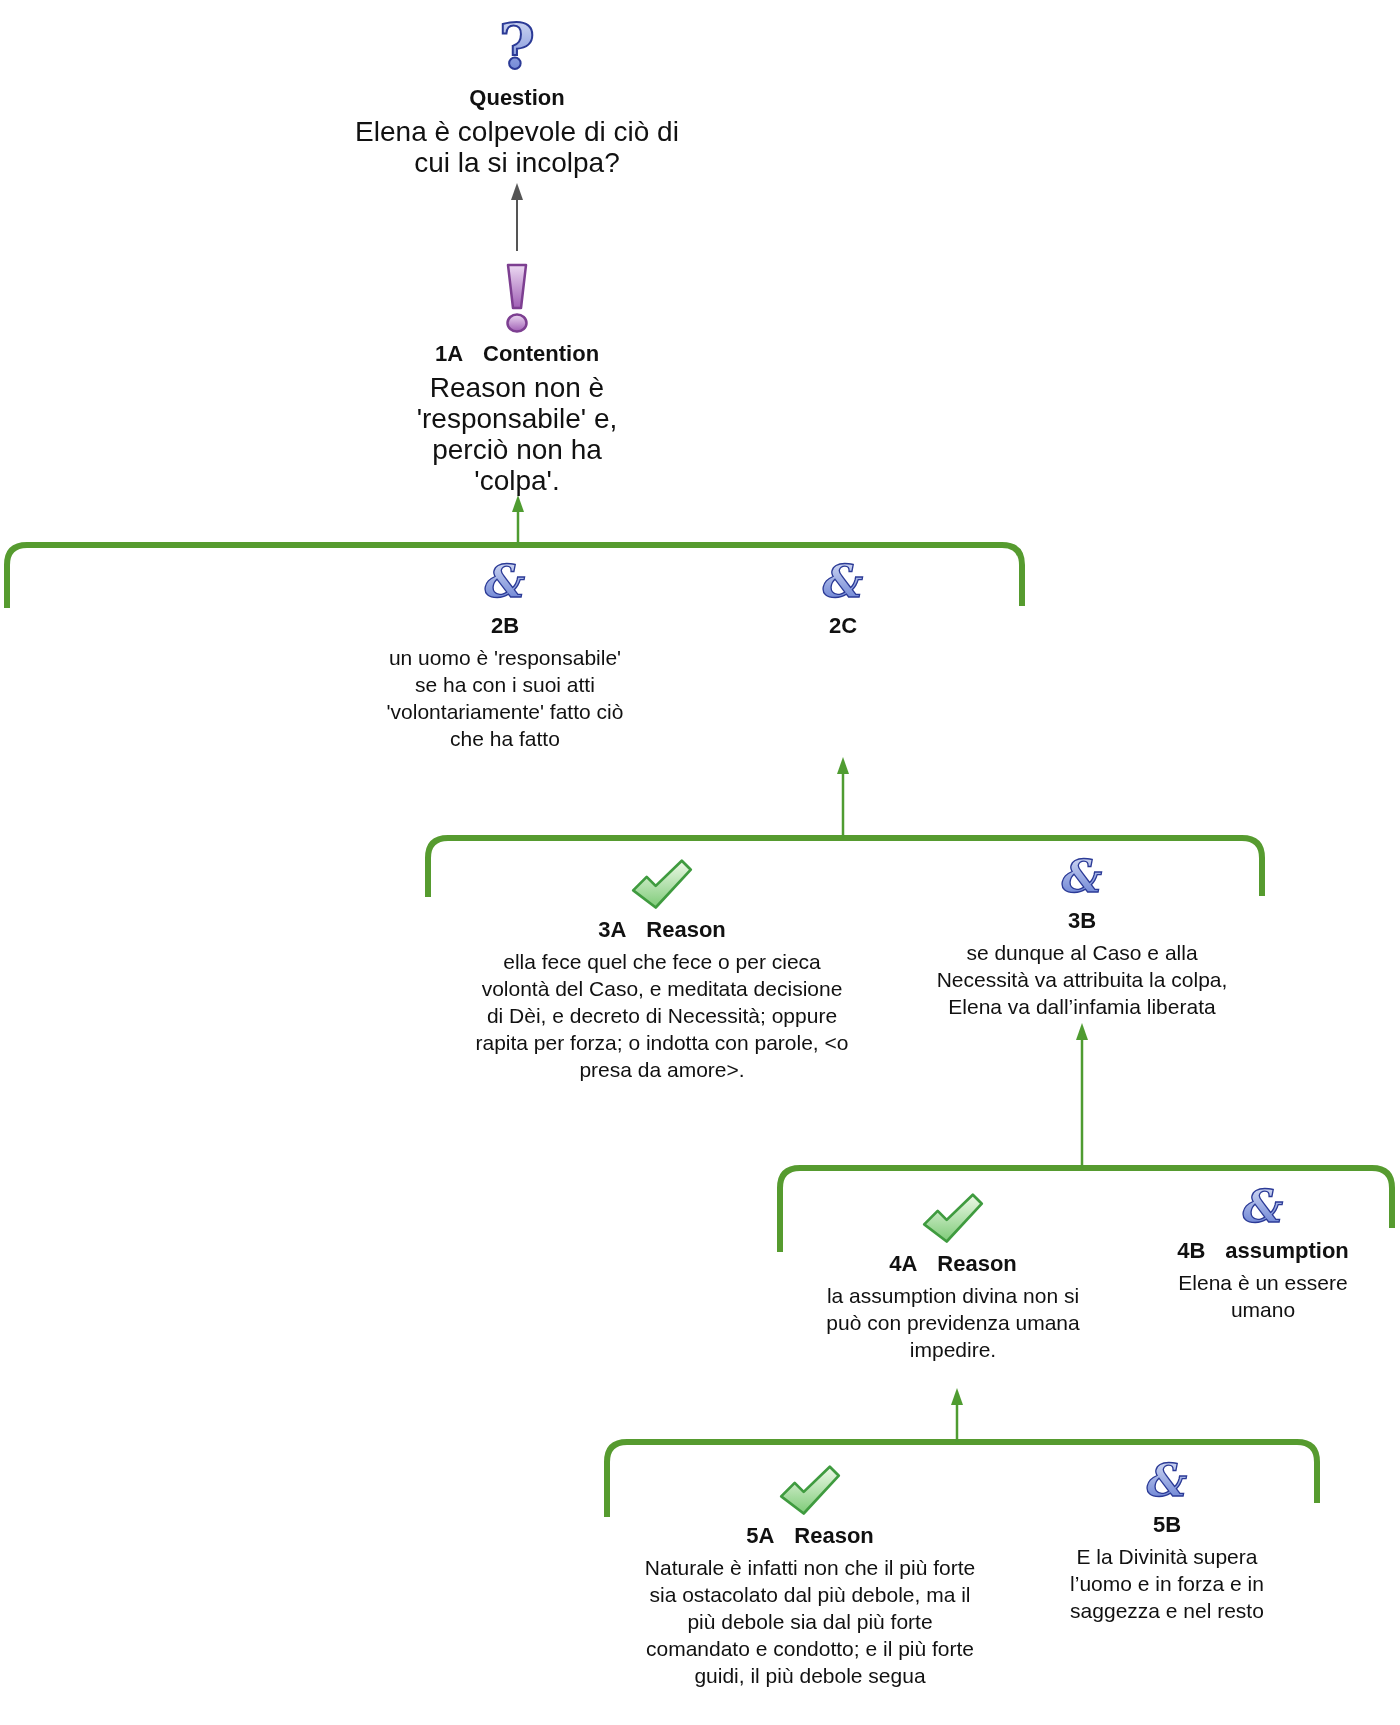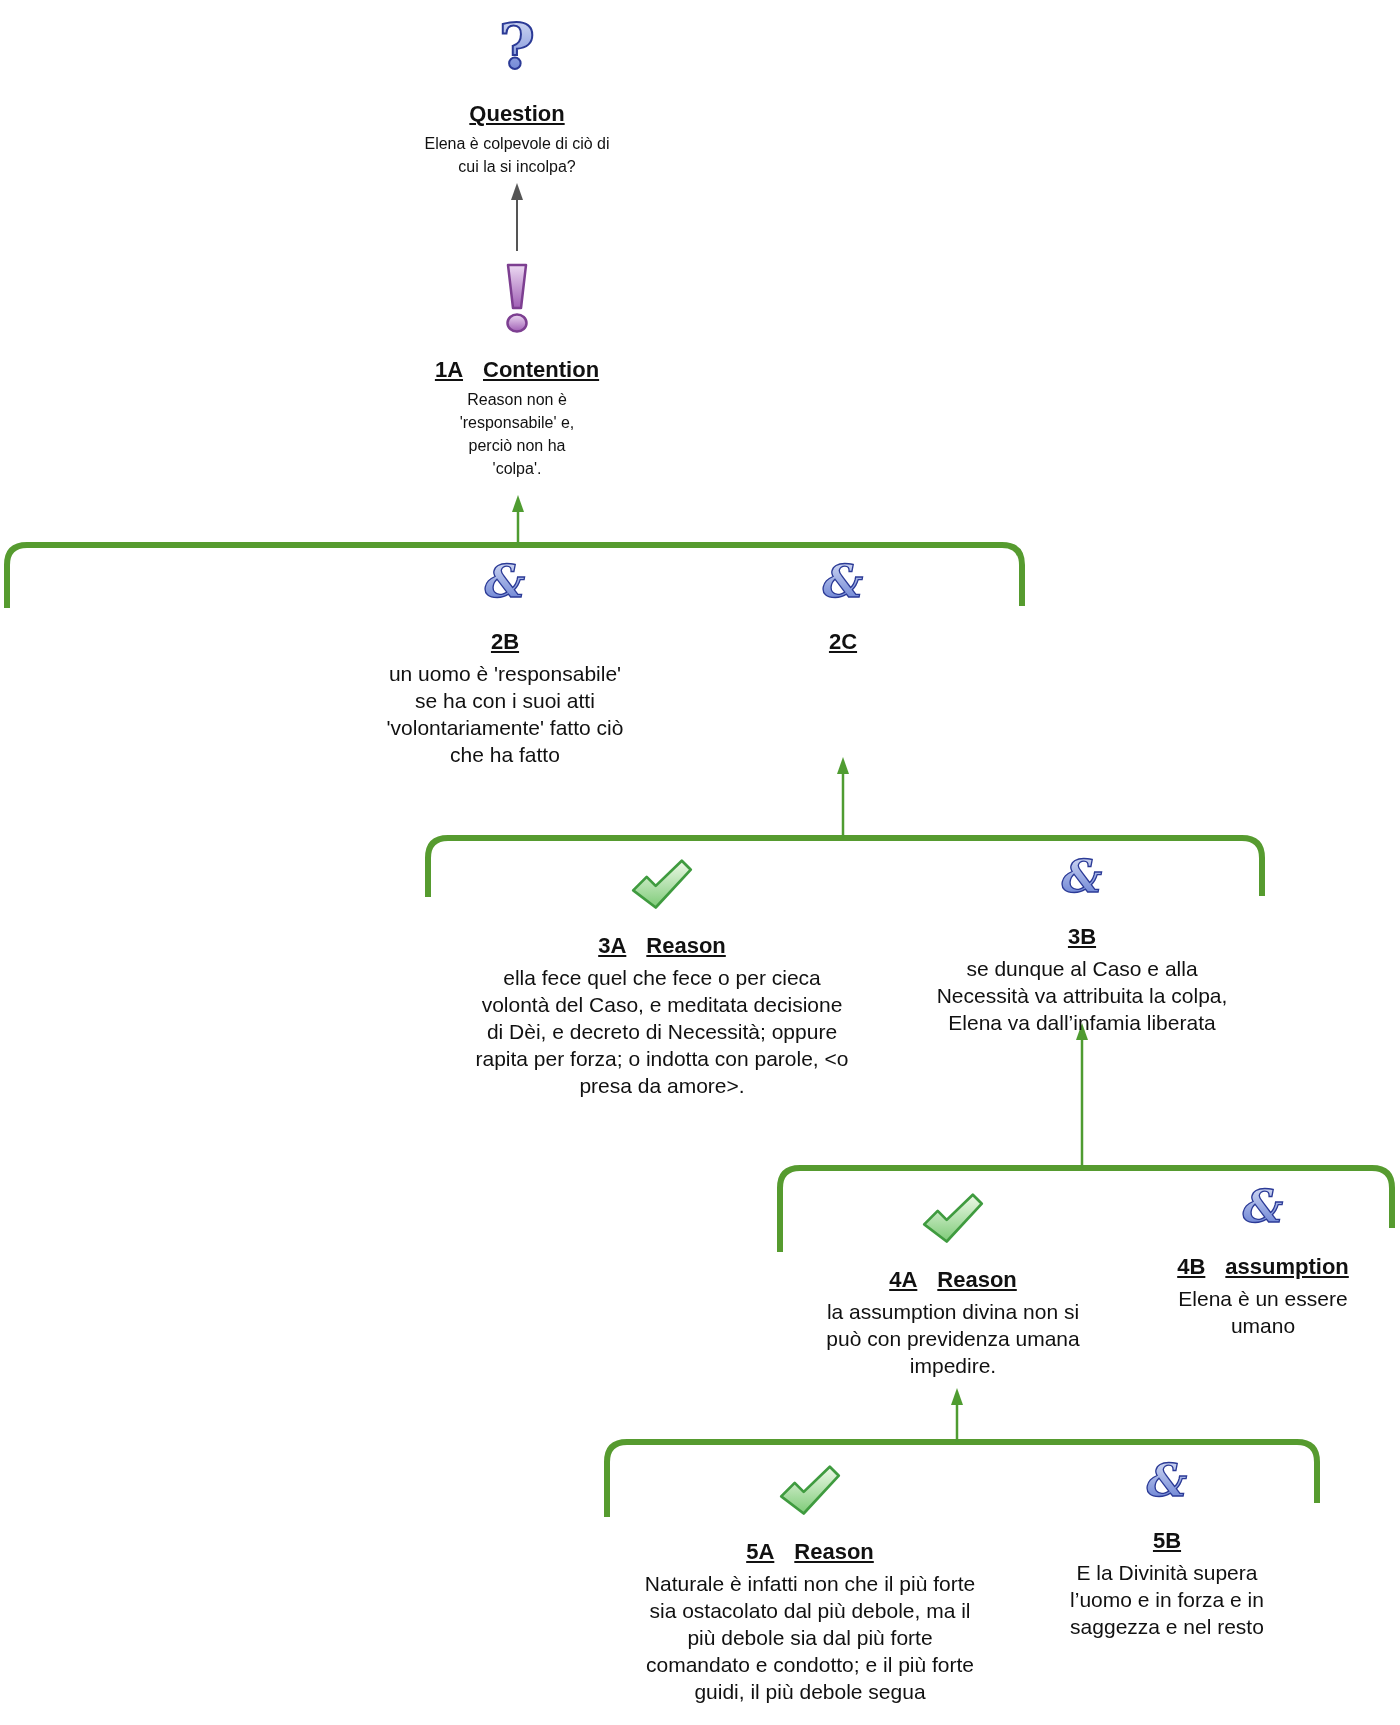--- a/index.html
+++ b/index.html
@@ -12,30 +12,29 @@
     overflow:hidden;
   }
   #connectors{position:absolute;left:0;top:0;width:1400px;height:1725px;}
   .node{
     position:absolute;
     display:flex;flex-direction:column;align-items:center;
     text-align:center;
   }
   .node .icon{display:block;line-height:0;}
   .node .label{
-    font-weight:bold;font-size:22px;line-height:26px;margin-top:21px;
+    font-weight:bold;font-size:22px;line-height:26px;margin-top:5px;
     white-space:nowrap;
-    text-decoration:underline;
   }
   .node .label .role:not(:empty){margin-left:20px;}
   .node .body{
     font-size:21px;line-height:27px;margin-top:5px;
     white-space:pre-line;
   }
-  .node .body.lg{font-size:16px;line-height:23px;}
+  .node .body.lg{font-size:28px;line-height:31px;}
 </style>
 </head>
 <body>
 
 <div id="map">
 
   <svg id="connectors" viewBox="0 0 1400 1725" xmlns="http://www.w3.org/2000/svg">
     <defs>
       <linearGradient id="gradBlue" x1="0" y1="0" x2="0" y2="1">
         <stop offset="0" stop-color="#dfe5f7"></stop>

